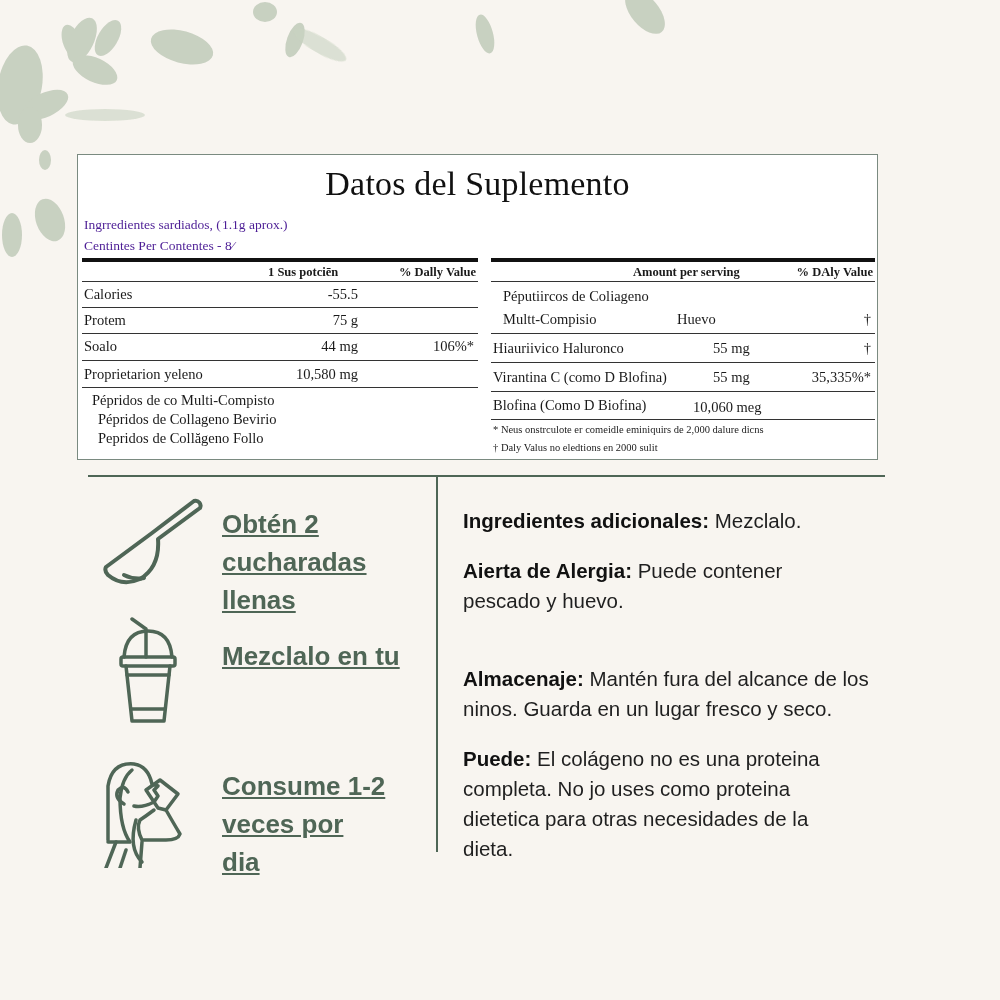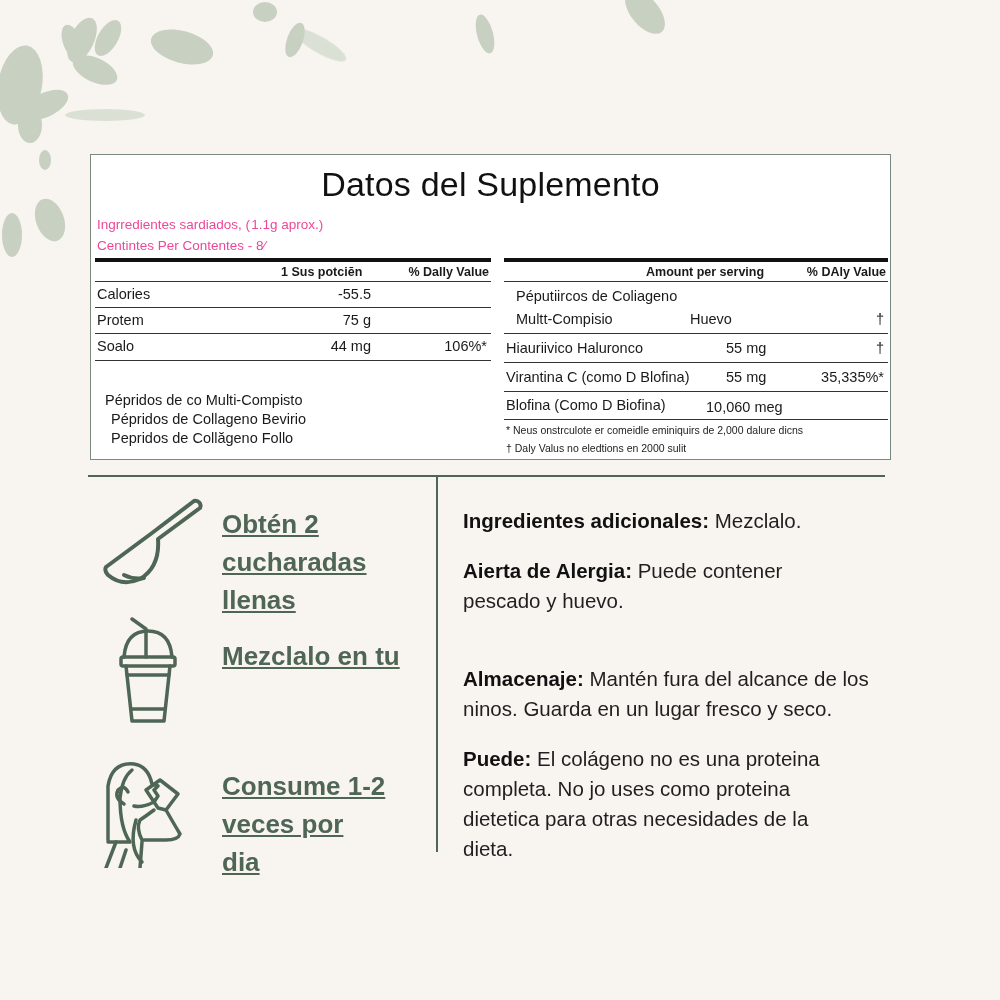--- a/index.html
+++ b/index.html
@@ -4,28 +4,28 @@
   <style>
     html, body { margin: 0; padding: 0; }
     body {
       width: 1000px; height: 1000px; position: relative; overflow: hidden;
       background: #f8f5f0;
       font-family: "Liberation Sans", sans-serif;
       color: #1a1a1a;
     }
     .leaves { position: absolute; left: 0; top: 0; width: 1000px; height: 300px; pointer-events: none; }
     .panel {
-      position: absolute; left: 90px; top: 154px; width: 801px; height: 306px;
-      background: #ffffff; border: 1.5px solid #7a8a80; box-sizing: border-box;
+      position: absolute; left: 77px; top: 154px; width: 801px; height: 306px;
+      background: #ffffff; border: 1.5px solid #7a8a80; box-sizing: border-box; font-family: Liberation Serif, serif;
     }
     .panel-title {
       position: absolute; left: 0; right: 0; top: 10px; text-align: center;
       font-size: 34px; font-weight: 500; letter-spacing: 0.2px; color: #111;
     }
-    .panel-sub { position: absolute; left: 6px; font-size: 13.5px; color: #ec4899; }
+    .panel-sub { position: absolute; left: 6px; font-size: 13.5px; color: #4c1d95; }
     .thickbar { position: absolute; height: 4px; background: #111; }
     .tbl { position: absolute; font-size: 14.5px; }
     .tbl .hdr { position: absolute; font-size: 12.5px; font-weight: 600; white-space: nowrap; }
     .row { position: absolute; left: 0; right: 0; border-bottom: 1.4px solid #333; }
     .row span { position: absolute; white-space: nowrap; }
     .cell-r { text-align: right; }
     .sub { position: absolute; font-size: 14.5px; white-space: nowrap; }
     .foot { position: absolute; font-size: 10.5px; white-space: nowrap; color: #222; text-align: right; }
 
     .hline { position: absolute; left: 88px; top: 475px; width: 797px; height: 2px; background: #4f6656; }
@@ -86,20 +86,25 @@
     </div>
     <div class="row" style="top:46px; height:25px;">
       <span style="left:2px; top:4px;">Protem</span>
       <span class="cell-r" style="right:120px; top:4px;">75 g</span>
       <span style="right:4px; top:4px;"></span>
     </div>
     <div class="row" style="top:72px; height:26px;">
       <span style="left:2px; top:4px;">Soalo</span>
       <span class="cell-r" style="right:120px; top:4px;">44 mg</span>
       <span style="right:4px; top:4px;">106%*</span>
+    </div>
+    <div class="row" style="top:99px; height:26px;">
+      <span style="left:2px; top:5px;">Proprietarion yeleno</span>
+      <span class="cell-r" style="right:120px; top:5px;">10,580 mg</span>
+      <span style="right:4px; top:5px;"></span>
     </div>
     <div class="sub" style="left:10px; top:130px;">Pépridos de co Multi-Compisto</div>
     <div class="sub" style="left:16px; top:149px;">Pépridos de Collageno Bevirio</div>
     <div class="sub" style="left:16px; top:168px;">Pepridos de Collăgeno Follo</div>
   </div>
 
   <div class="thickbar" style="left:413px; top:103px; width:384px;"></div>
   <div class="tbl" style="left:413px; top:107px; width:384px; height:195px;">
     <span class="hdr" style="left:142px; top:3px;">Amount per serving</span>
     <span class="hdr" style="right:2px; top:3px;">% DAly Value</span>

